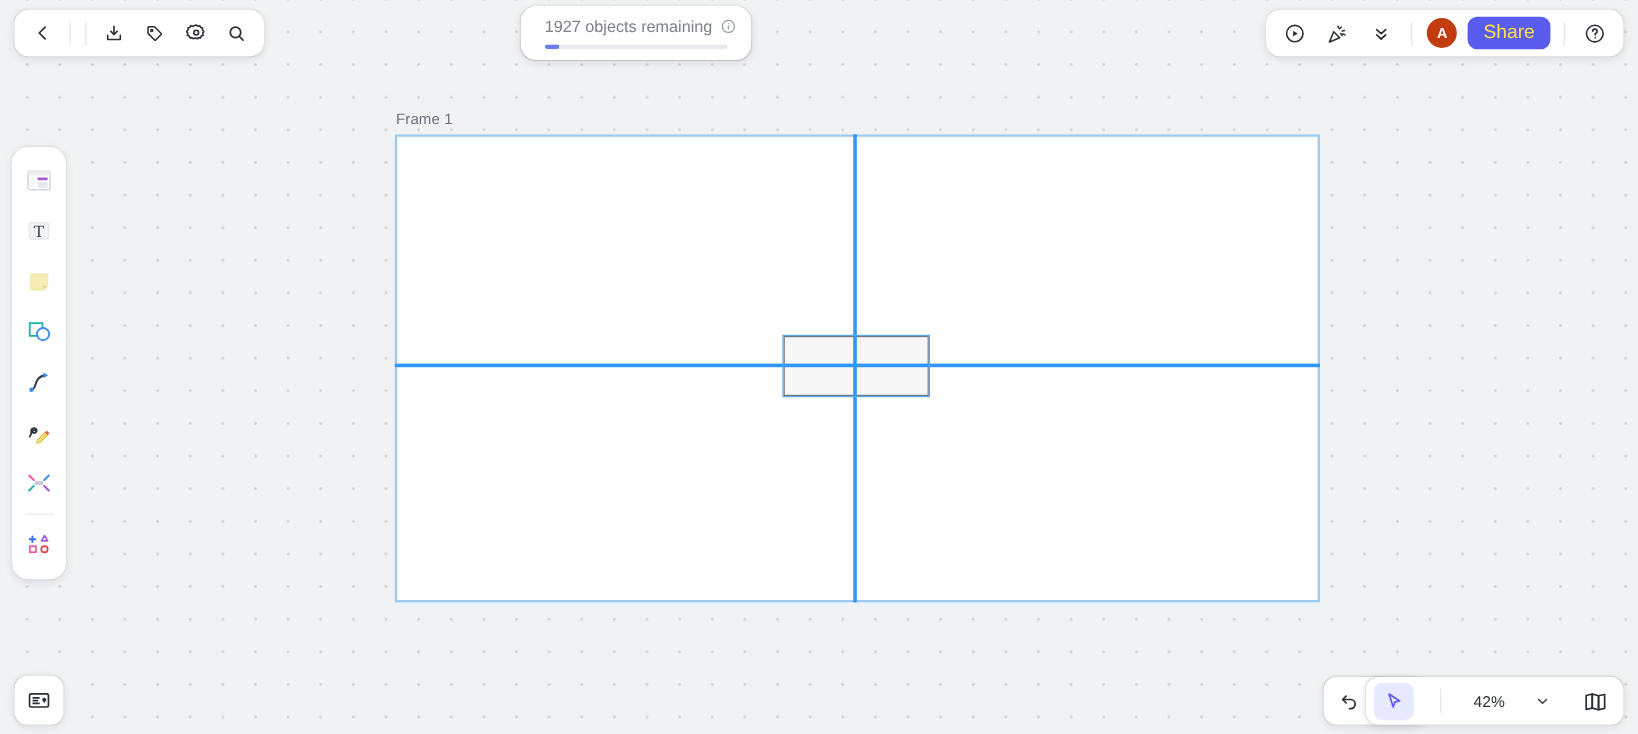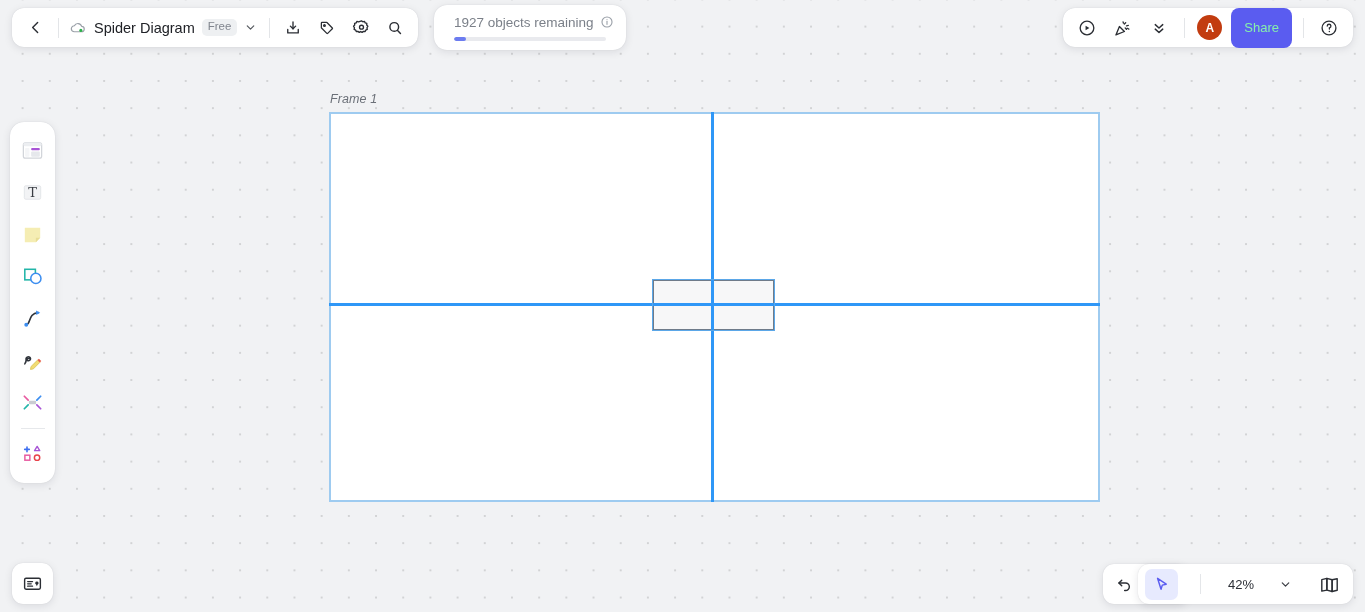--- a/index.html
+++ b/index.html
@@ -27,21 +27,20 @@
   }
 
   
   #frame-label {
     position: absolute;
     left: 330px; top: 92px;
     font-size: 12.5px;
     color: #6b7078;
     letter-spacing: 0.1px;
     white-space: nowrap;
-    font-style: italic;
   }
   #frame {
     position: absolute;
     left: 329px; top: 112px;
     width: 771px; height: 390px;
     background: #ffffff;
     border: 2px solid #9ecbf0;
   }
 
   
@@ -173,25 +172,25 @@
     background: #c23c10;
     color: #fff;
     font-size: 12px;
     font-weight: bold;
     display: flex; align-items: center; justify-content: center;
     margin: 0 4px;
     cursor: pointer;
   }
   #share-button {
     background: #5a5cf0;
-    color: #86efac;
-    font-size: 13px;
+    color: #fde047;
+    font-size: 16px;
     border: none;
     border-radius: 8px;
-    height: 40px;
+    height: 27px;
     padding: 0 13px;
     margin: 0 3px;
     cursor: pointer;
     font-family: "Liberation Sans", sans-serif;
   }
 
   
   #tool-rail {
     left: 10px; top: 122px;
     width: 45px;
@@ -277,35 +276,20 @@
   <div class="tb-btn">
     <span>
       <svg width="17" height="17" viewBox="0 0 24 24" fill="none" stroke="#2b2e34" stroke-width="2" stroke-linecap="round" stroke-linejoin="round">
           <polyline points="15,5 8,12 15,19"></polyline>
         </svg>
     </span>
   </div>
 
   <div class="tb-div"></div>
 
-  <div id="doc-title-group">
-    <span>
-      <svg width="18" height="18" viewBox="0 0 24 24" fill="none">
-        <path d="M7 17h9.5a3.6 3.6 0 0 0 .4-7.2A5.2 5.2 0 0 0 7.2 9 3.9 3.9 0 0 0 7 17z" stroke="#9aa0a8" stroke-width="1.6" stroke-linecap="round" stroke-linejoin="round"></path>
-        <circle cx="15.8" cy="15.2" r="2.1" fill="#2bb14a"></circle>
-      </svg>
-    </span>
-    <span id="doc-title">Spider Diagram</span>
-    <span id="plan-badge">Free</span>
-    <span>
-      <svg width="13" height="13" viewBox="0 0 24 24" fill="none" stroke="#55595f" stroke-width="2.2" stroke-linecap="round" stroke-linejoin="round">
-          <polyline points="6,9 12,15 18,9"></polyline>
-        </svg>
-    </span>
-  </div>
 
   <div class="tb-div"></div>
 
   <div class="tb-btn">
     <span>
       <svg width="18" height="18" viewBox="0 0 24 24" fill="none" stroke="#2b2e34" stroke-width="1.8" stroke-linecap="round" stroke-linejoin="round">
         <path d="M5 14v4.5h14V14"></path>
           <path d="M12 4v9"></path>
           <polyline points="8.5,9.5 12,13 15.5,9.5"></polyline>
       </svg>

